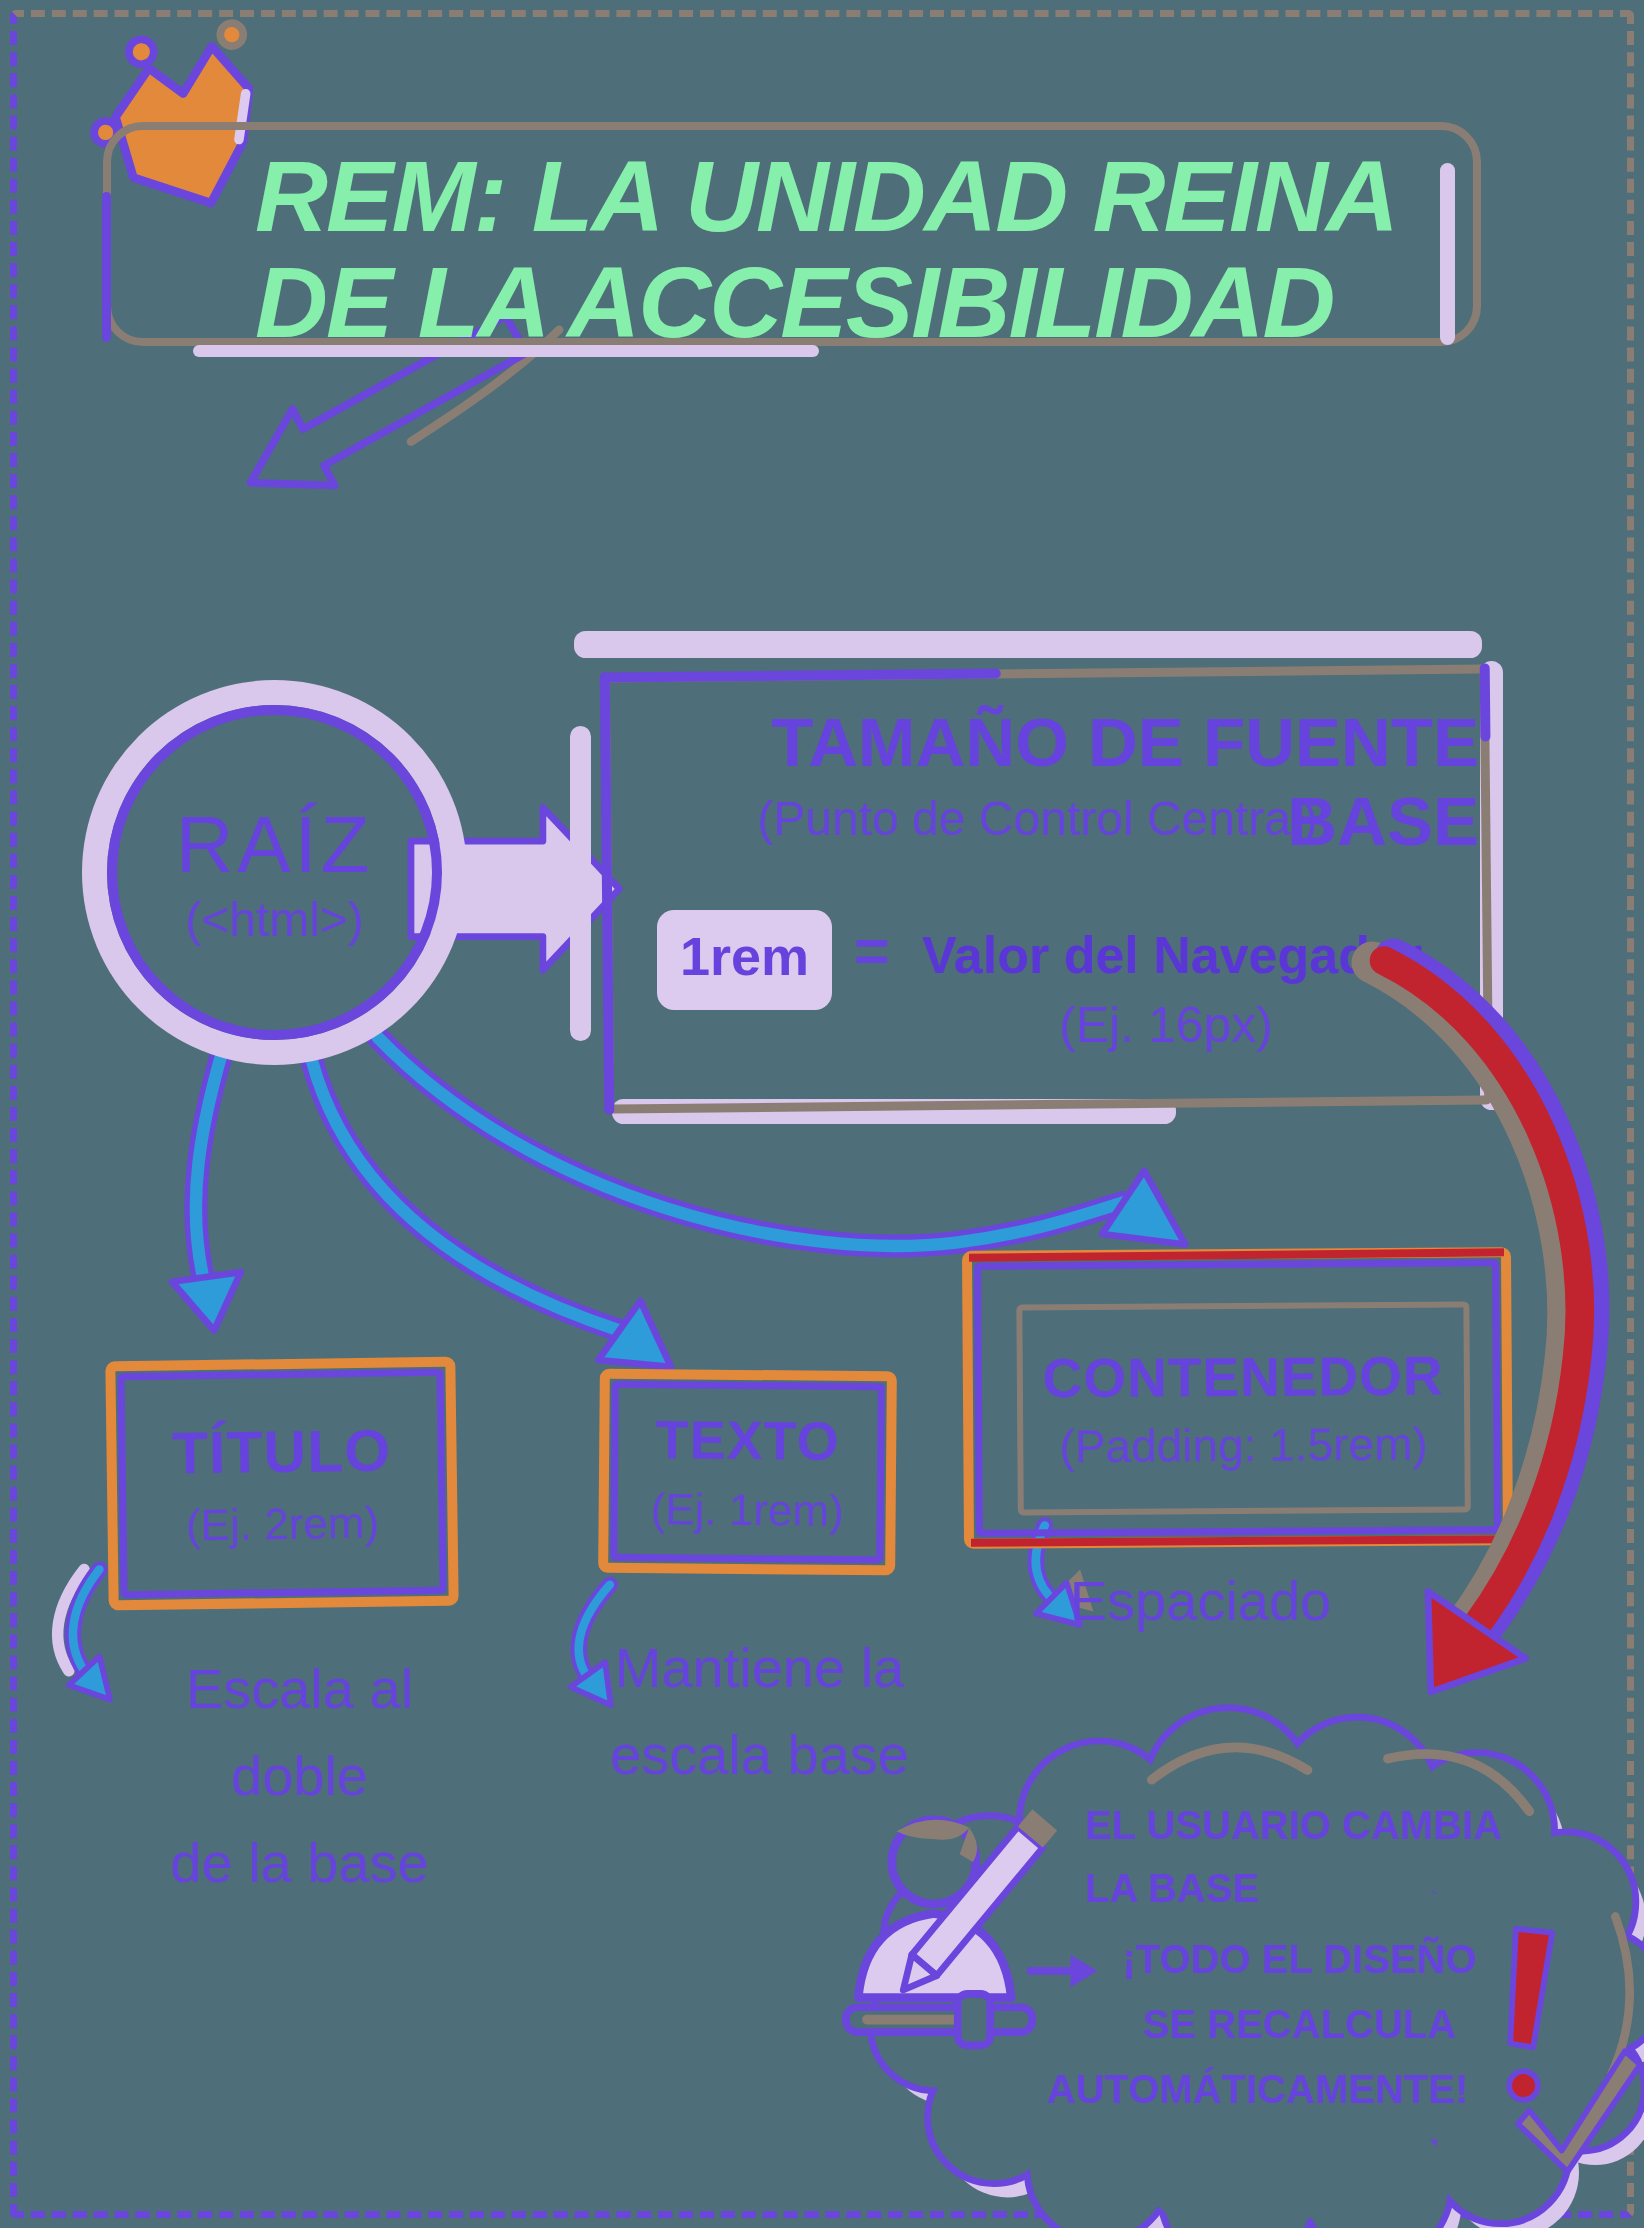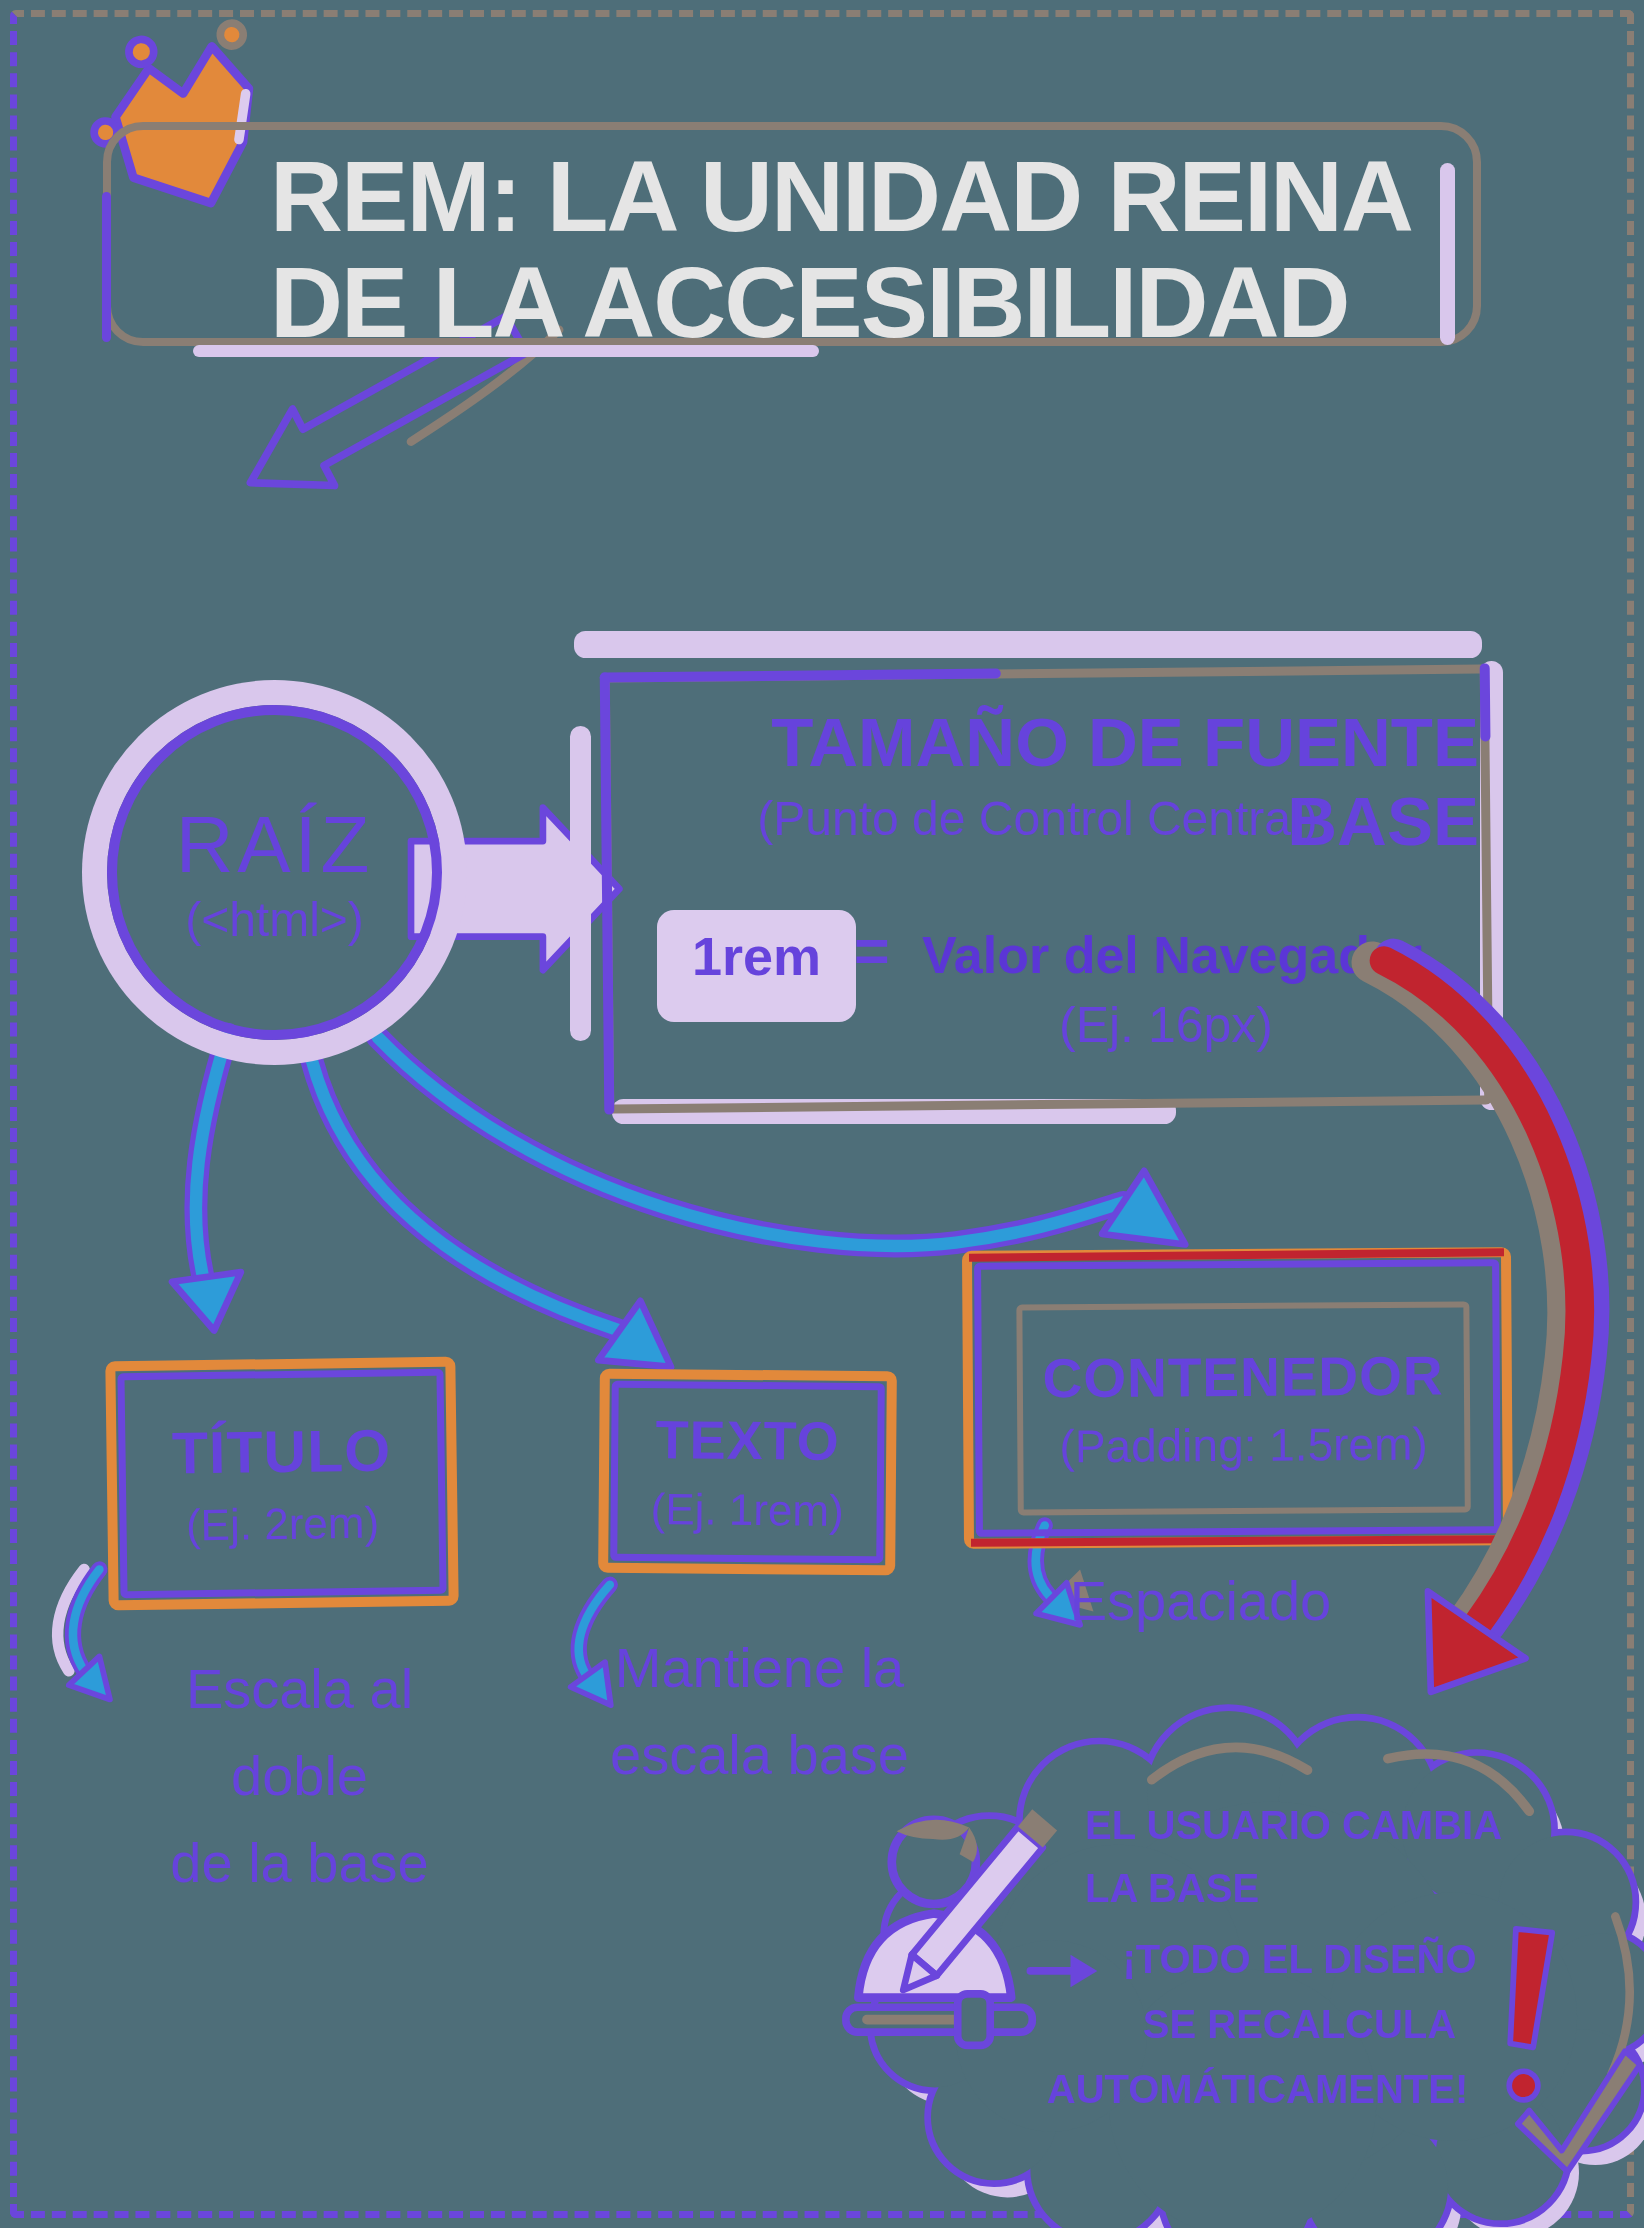--- a/index.html
+++ b/index.html
@@ -10,41 +10,41 @@
   svg.layer.cloudlayer{z-index:2;}
   svg.layer.toplayer{z-index:4;}
   .el{position:absolute;z-index:2;}
   .z3{z-index:3;}
 
   
   .title-box{left:103px;top:122px;width:1362px;height:208px;border:8.6px solid #8A7E74;border-radius:40px;}
   .title-box::before{content:"";position:absolute;left:-8.6px;top:30%;height:72%;width:8.6px;background:#6B46DC;border-radius:4.8px;}
   .title-box::after{content:"";position:absolute;left:6%;width:46%;bottom:-19px;height:12.4px;background:#D9C7EC;border-radius:6.7px;}
   .title-accent{left:1440px;top:163px;width:15.3px;height:182px;background:#D9C7EC;border-radius:7.6px;}
-  .title-text{left:270px;top:143px;font-size:101px;font-weight:bold;letter-spacing:-1.9px;line-height:1.05;color:#e5e5e5;white-space:nowrap;}
+  .title-text{left:255px;top:143px;font-size:101px;font-weight:bold;letter-spacing:-1.9px;line-height:1.05;color:#86efac;white-space:nowrap;font-style:italic;}
 
   
   .root{left:107px;top:705px;width:315px;height:315px;border:10.5px solid #6B46DC;border-radius:50%;
         box-shadow:0 0 0 25px #D9C7EC;display:flex;flex-direction:column;align-items:center;justify-content:center;gap:1px;}
   .root .lbl{font-size:80px;letter-spacing:3.8px;}
   .root .tag{font-size:48px;}
 
   
   .base-box{left:603px;top:669px;width:870px;height:422px;border:9.6px solid #8A7E74;border-radius:7.6px;transform:rotate(-0.6deg);}
   .base-box .p-top{position:absolute;left:-9.6px;top:-9.6px;width:46%;height:9.6px;background:#6B46DC;border-radius:4.8px;}
   .base-box .p-left{position:absolute;left:-9.6px;top:-9.6px;bottom:-9.6px;width:9.6px;background:#6B46DC;border-radius:4.8px;}
   .base-box .p-tr{position:absolute;right:-9.6px;top:-9.6px;width:9.6px;height:78px;background:#6B46DC;border-radius:4.8px;}
   .lav{position:absolute;background:#D9C7EC;border-radius:11.5px;}
   .base-lav-top{left:574px;top:631px;width:908px;height:27px;}
   .base-lav-right{left:1480px;top:661px;width:23px;height:449px;}
   .base-lav-bottom{left:612px;top:1099px;width:564px;height:25px;}
   .base-lav-left{left:570px;top:726px;width:21px;height:315px;}
   .base-h{left:628px;top:703px;width:851px;text-align:right;font-size:69px;font-weight:bold;}
   .base-sh{left:612px;top:791px;width:851px;text-align:center;font-size:48px;}
-  .pill{left:657px;top:910px;height:112px;line-height:92px;padding:0 35px;background:#DCCBEE;border-radius:17px;
+  .pill{left:657px;top:910px;height:100px;line-height:92px;padding:0 23px;background:#DCCBEE;border-radius:17px;
         font-size:54px;font-weight:bold;}
   .eq{left:854px;top:916px;font-size:61px;font-weight:bold;}
   .val{left:922px;top:925px;font-size:52px;font-weight:bold;color:#5B36D6;white-space:nowrap;}
   .ex{left:908px;top:996px;width:516px;text-align:center;font-size:50px;}
 
   
   .obox{border:10.5px solid #E2893B;border-radius:9.6px;}
   .ibox{position:absolute;inset:1.9px;border:7.6px solid #6B46DC;border-radius:5.7px;
         display:flex;flex-direction:column;align-items:center;justify-content:center;gap:13.4px;text-align:center;}
   .titulo-box{left:107px;top:1359px;width:330px;height:229px;transform:rotate(-0.8deg);}

